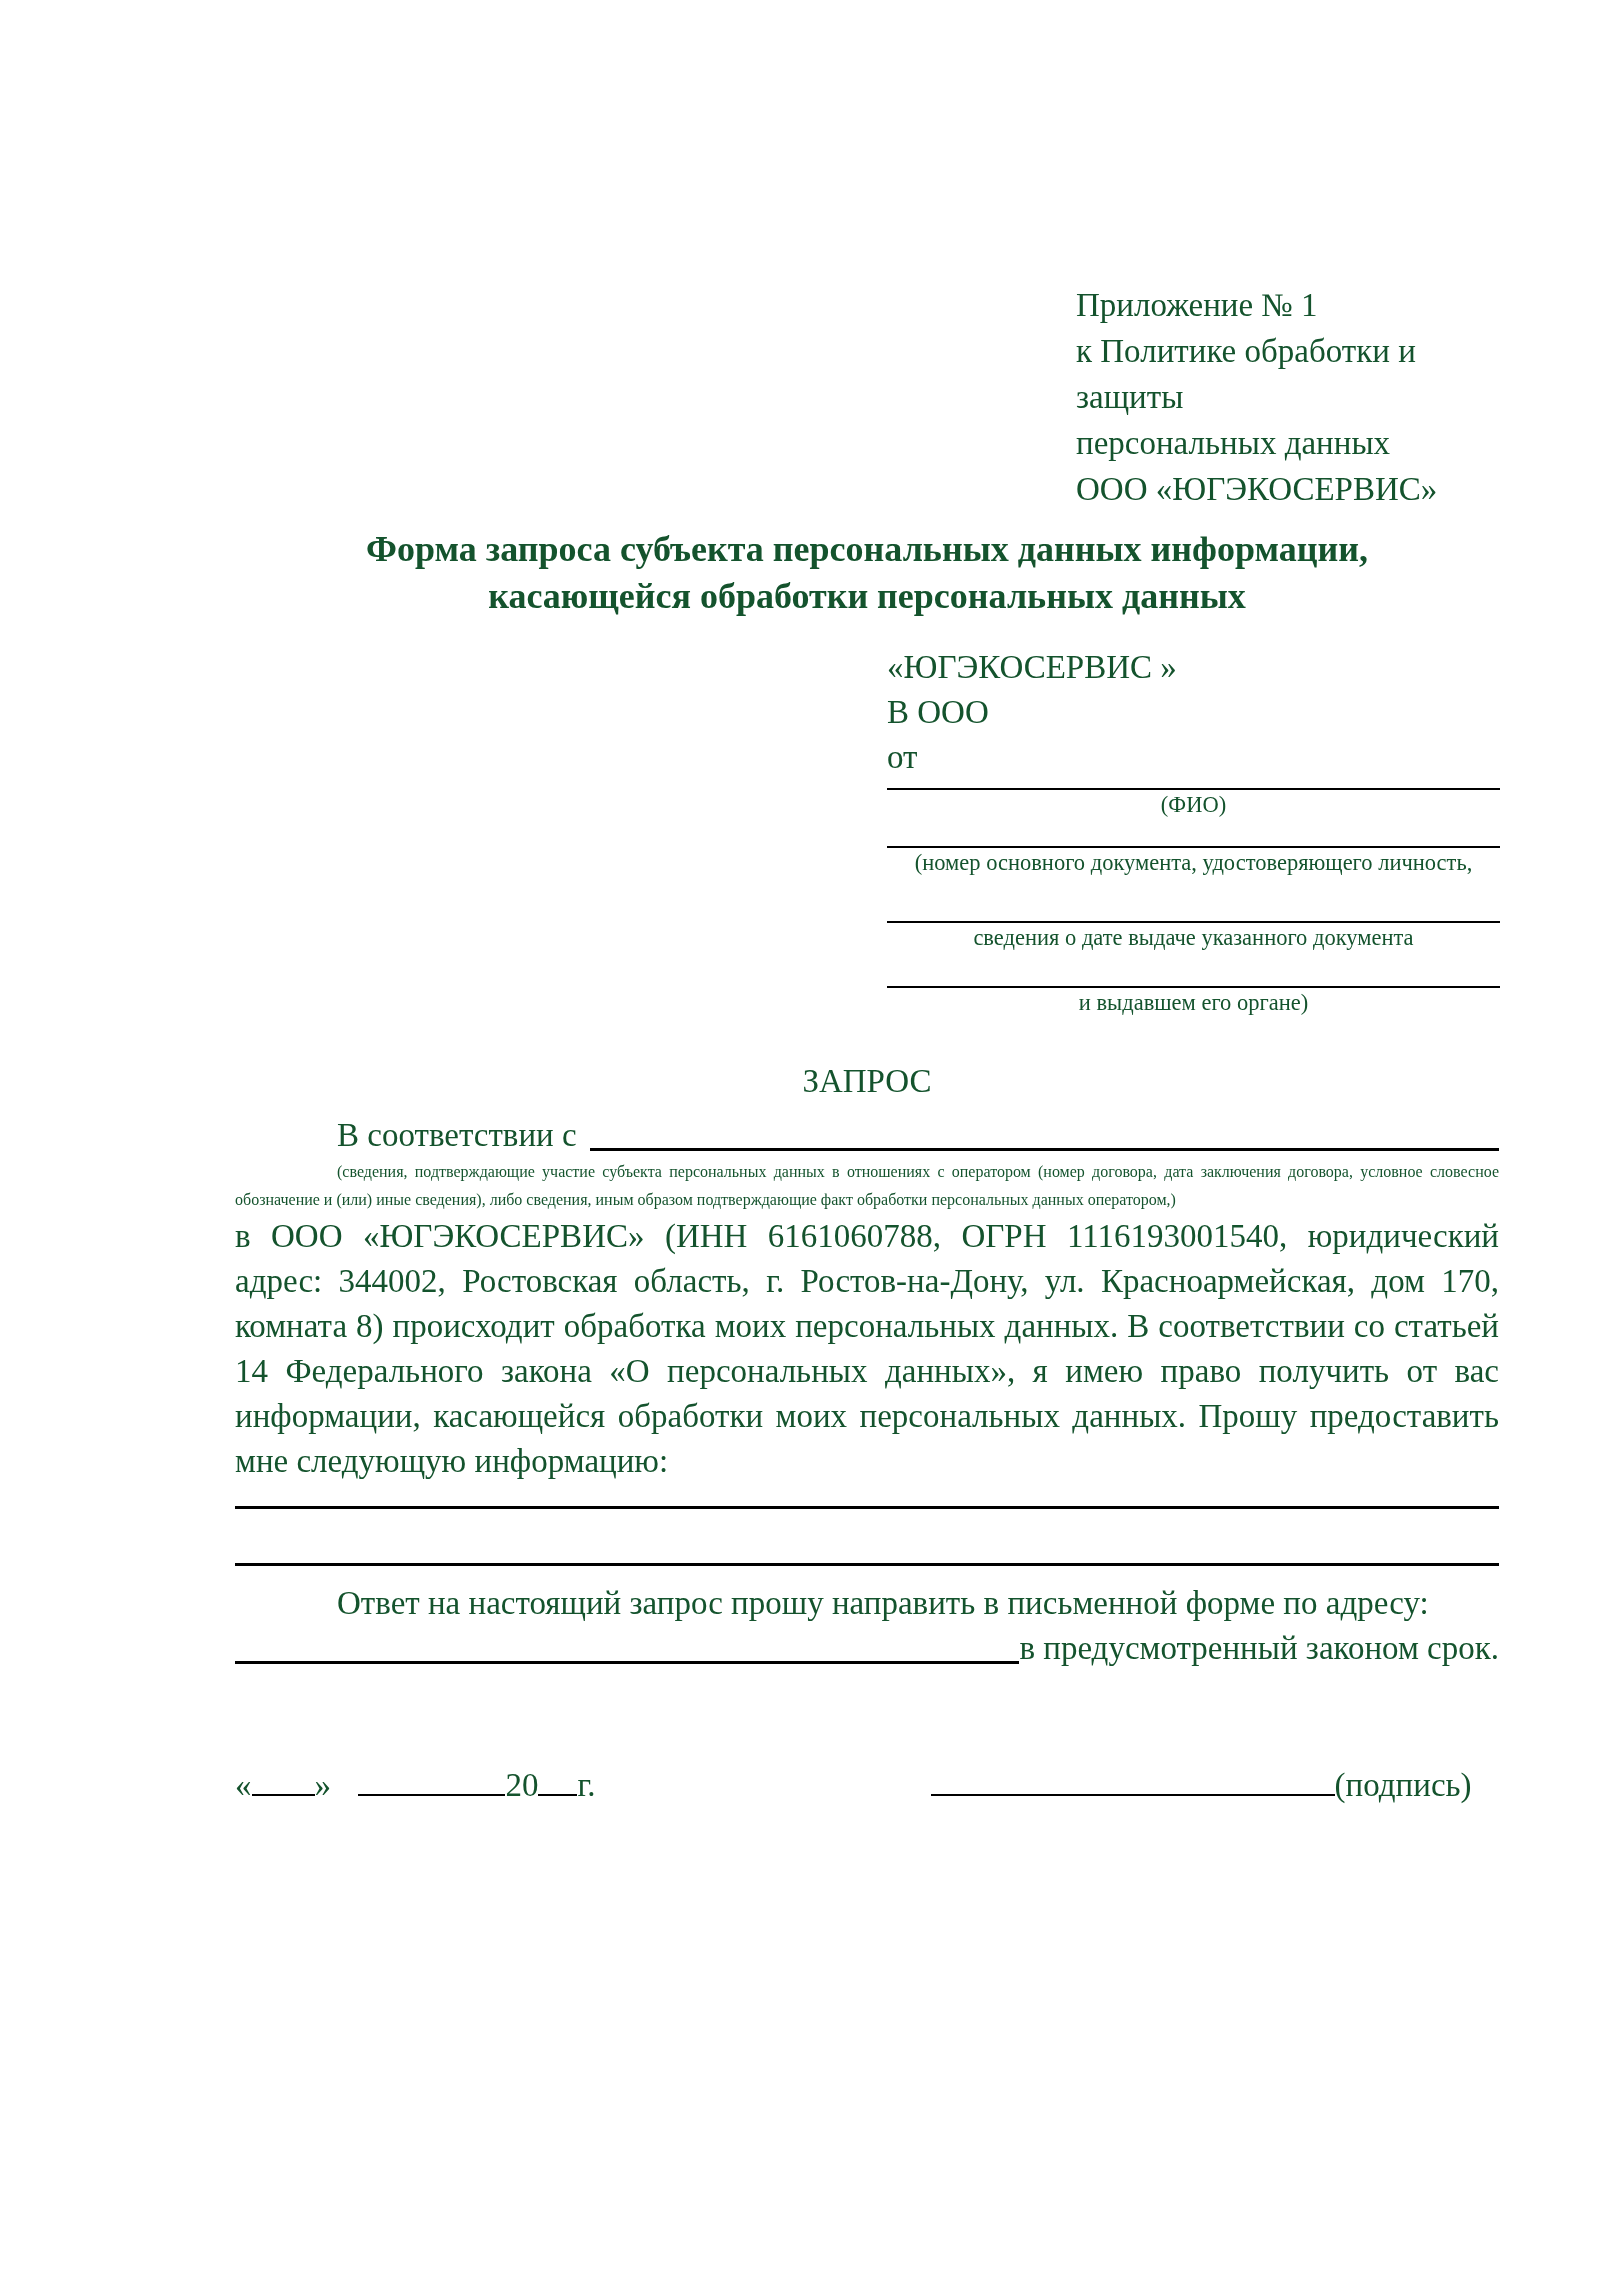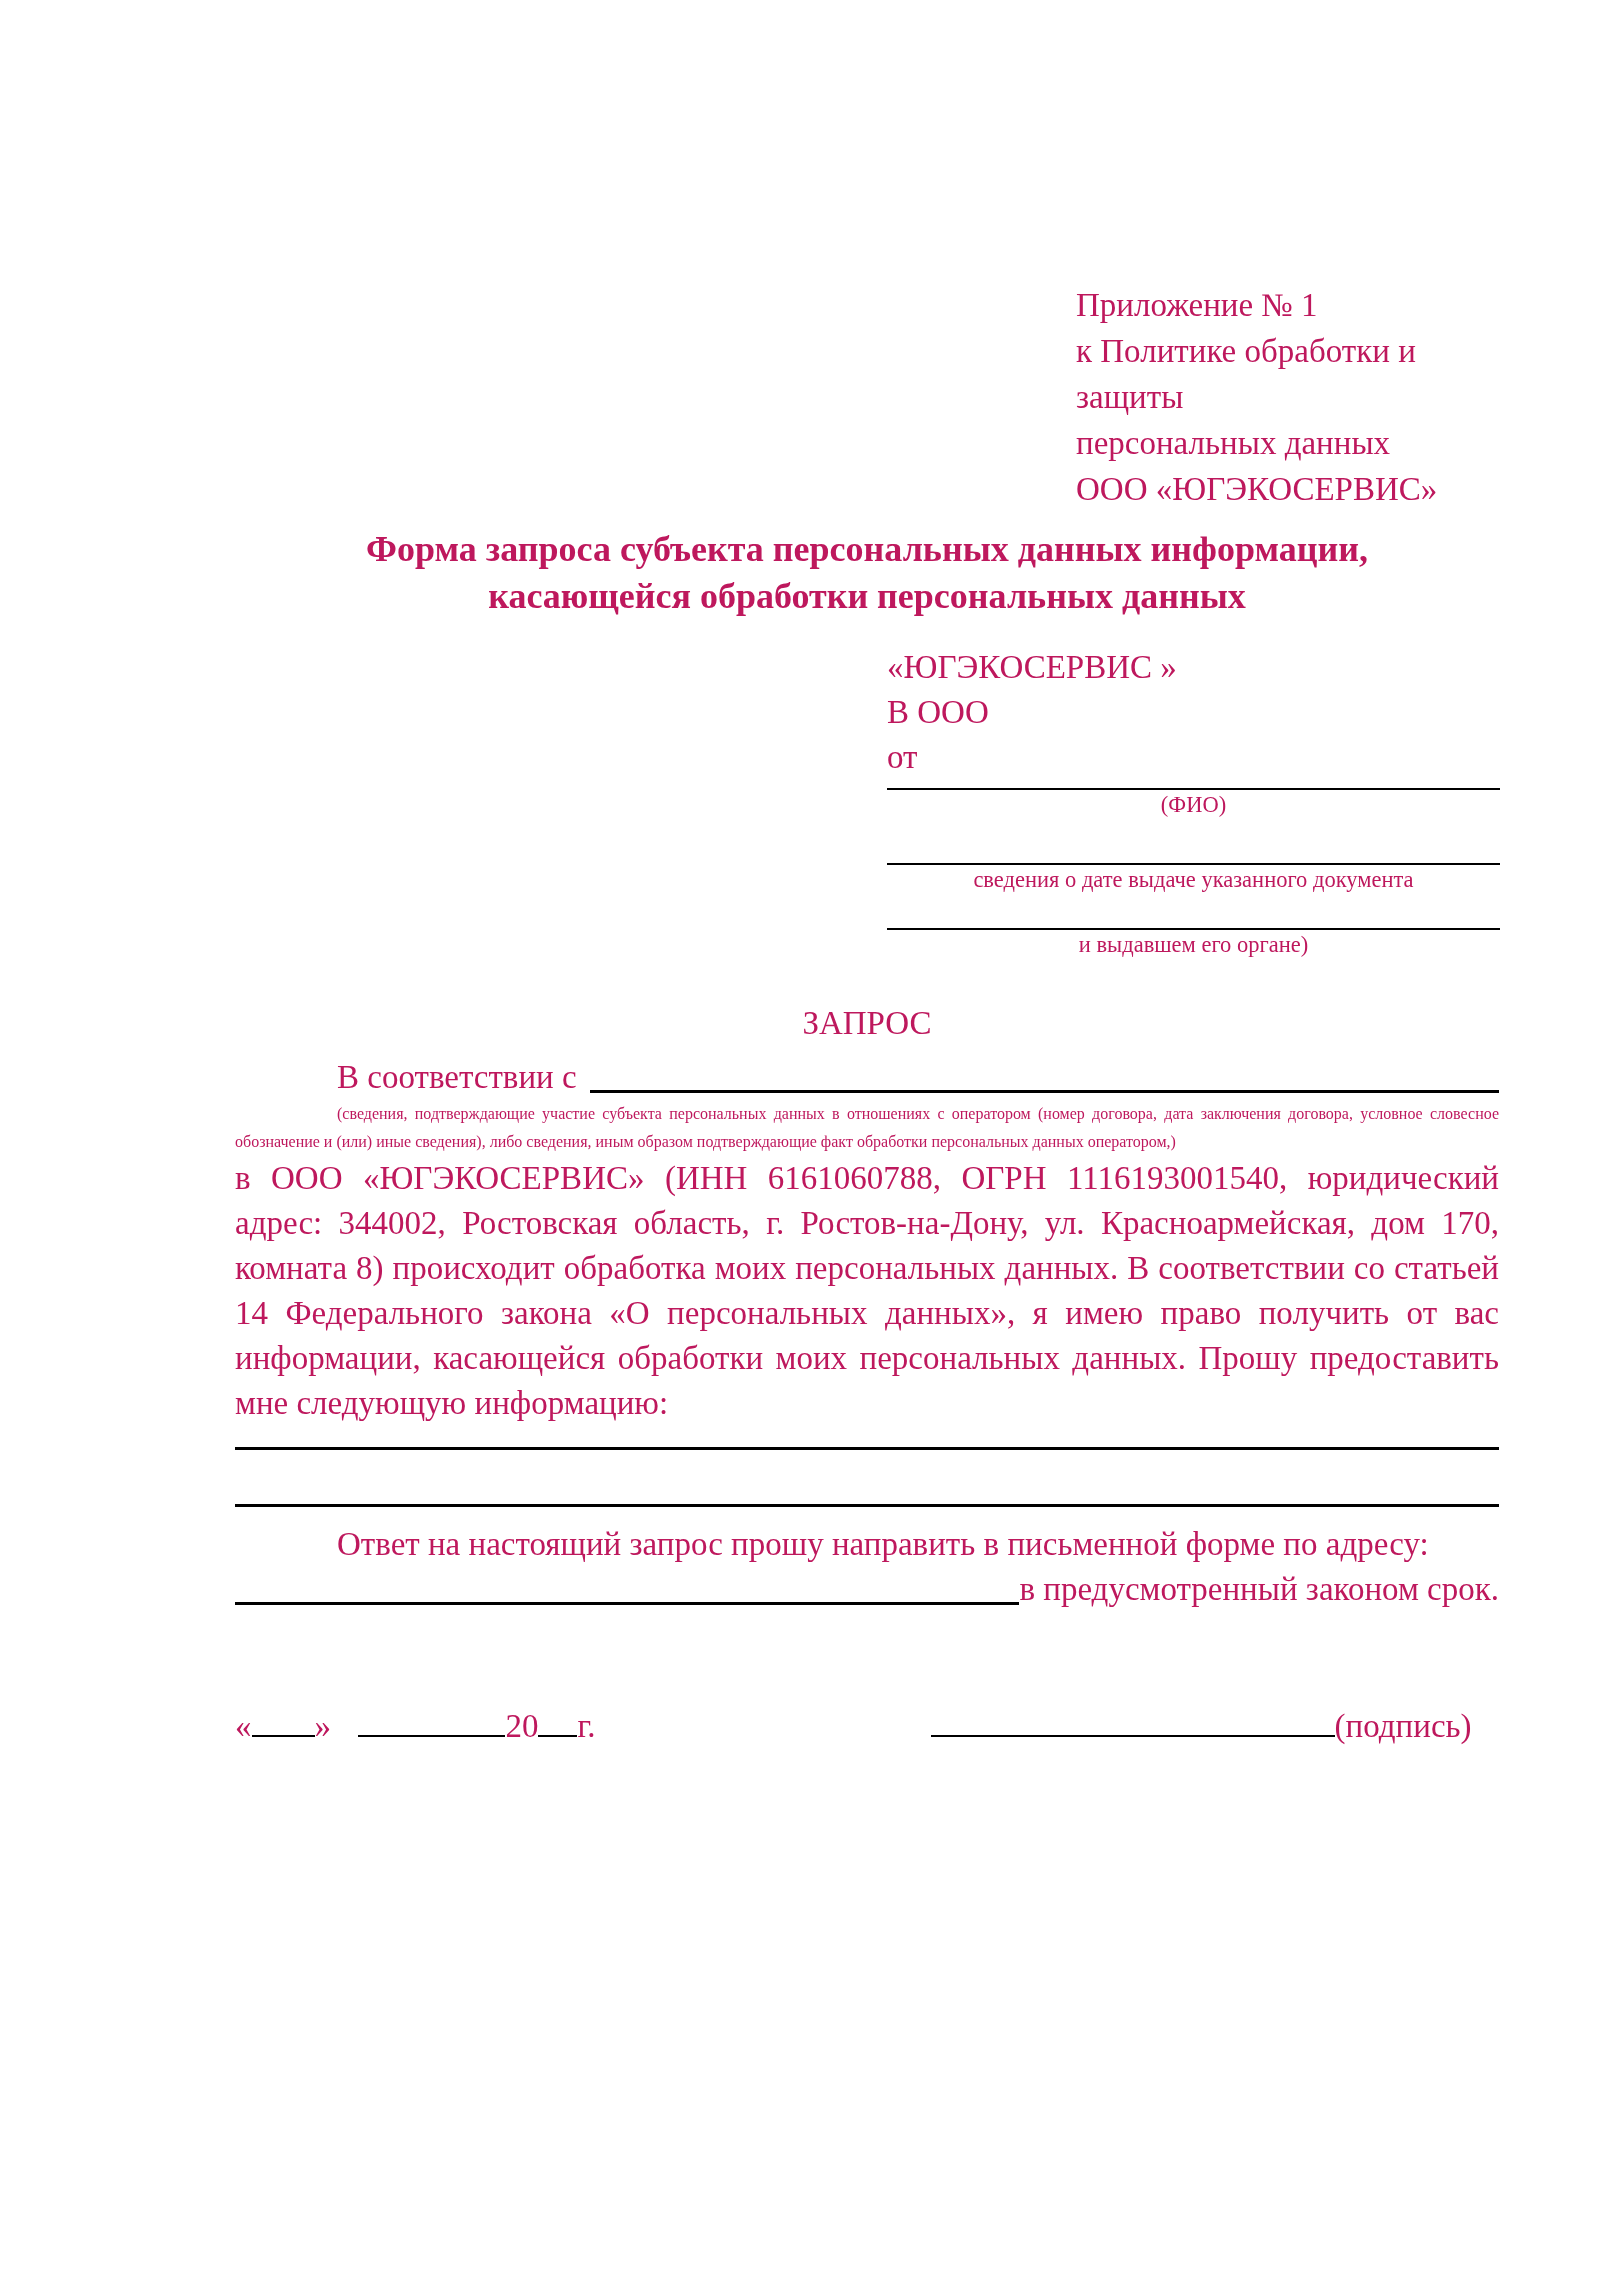--- a/index.html
+++ b/index.html
@@ -1,21 +1,21 @@
 <!DOCTYPE html>
 <html><head>
 <meta charset="utf-8">
 <style>
   html, body { margin: 0; padding: 0; background: #ffffff; }
   .page {
     position: relative;
     width: 1621px;
     height: 2293px;
     background: #ffffff;
-    color: #be185d;
+    color: #14532d;
     font-family: "Liberation Serif", "DejaVu Serif", serif;
     box-sizing: border-box;
     padding: 0 122px 0 235px;
     overflow: hidden;
   }
 
   
   .appendix {
     padding-top: 282px;
     margin-left: 841px;
@@ -147,20 +147,24 @@
 
   <div class="addressee">
     <div>«ЮГЭКОСЕРВИС »</div>
     <div>В ООО</div>
     <div>от</div>
 
     <div class="addr-field f1">
       <div class="rule"></div>
       <div class="caption">(ФИО)</div>
     </div>
+    <div class="addr-field f2">
+      <div class="rule"></div>
+      <div class="caption">(номер основного документа, удостоверяющего личность,</div>
+    </div>
     <div class="addr-field f3">
       <div class="rule"></div>
       <div class="caption">сведения о дате выдаче указанного документа</div>
     </div>
     <div class="addr-field f4">
       <div class="rule"></div>
       <div class="caption">и выдавшем его органе)</div>
     </div>
   </div>
 

